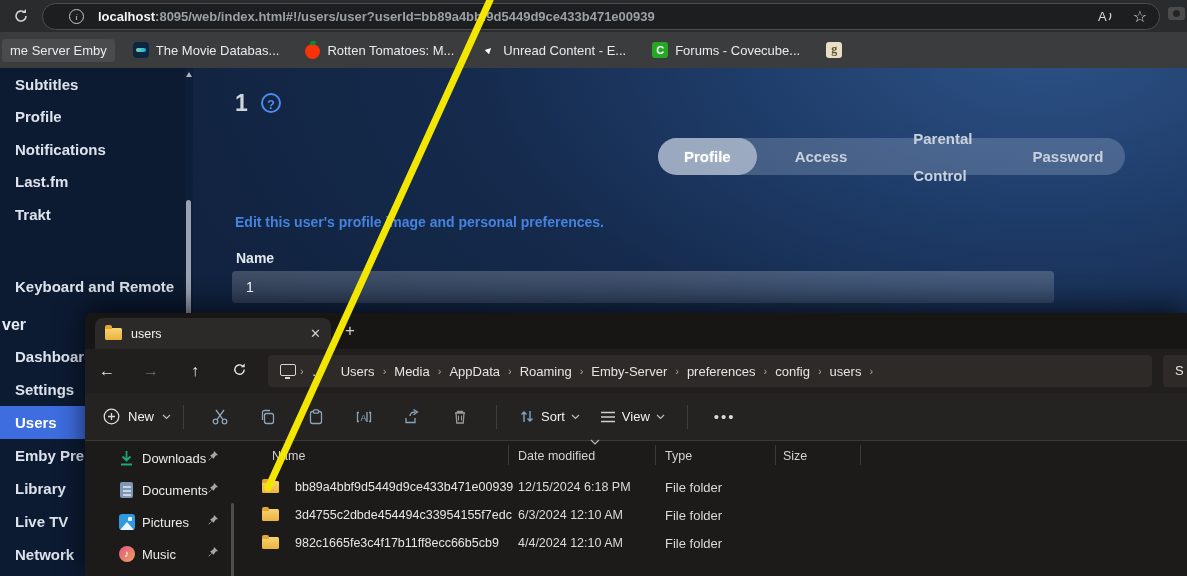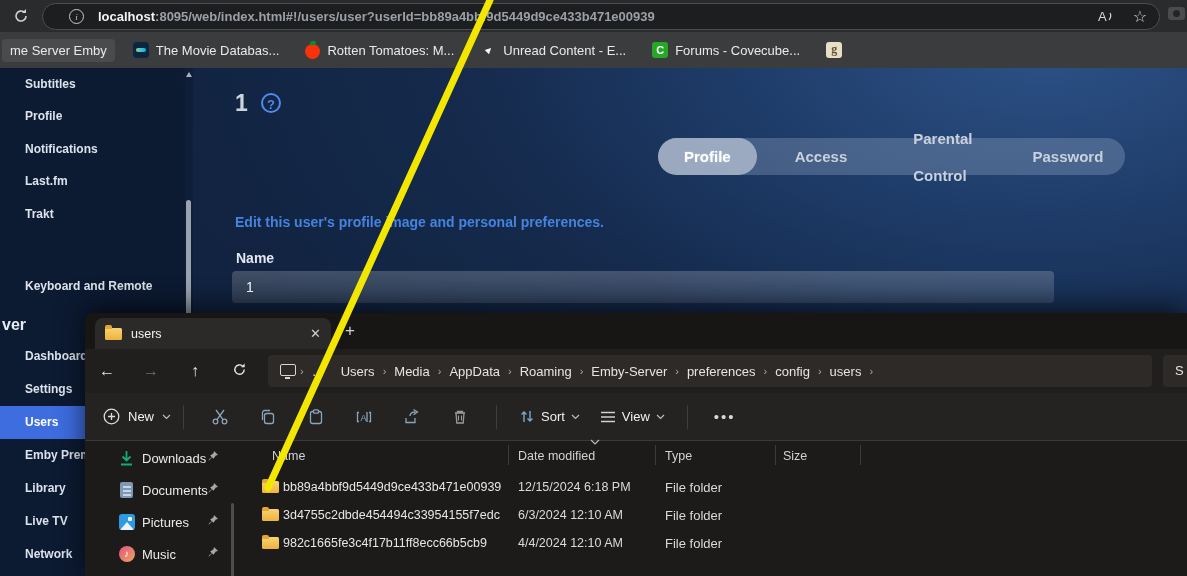--- a/index.html
+++ b/index.html
@@ -34,21 +34,21 @@
   .ic-mcm::after { content:""; position:absolute; left:4px; top:5px; width:8px; height:5px; border-bottom:2px solid #fff; border-radius:0 0 6px 6px; }
   .ic-github { background:#f5f5f5; border-radius:50%; }
   .ic-github::after { content:""; position:absolute; left:4px; top:4px; width:8px; height:8px; background:#3b3c3d; border-radius:50% 50% 45% 45%; }
   .ic-cove { background:#26a826; border-radius:3px; color:#fff; font-weight:bold; font-size:11px; text-align:center; line-height:16px; }
   .ic-good { background:#e9dfc6; border-radius:3px; color:#5f5233; font-weight:bold; font-size:12px; text-align:center; line-height:15px; font-family:"Liberation Serif",serif; }
 
   
   #emby { position:absolute; left:0; top:68px; width:1187px; height:508px;
     background:radial-gradient(ellipse 900px 500px at 88% -5%, #2d5287 0%, #1d3a66 38%, #152a4c 65%, #112340 100%); }
   #emby-sidebar { position:absolute; left:0; top:0; width:185px; height:508px; background:rgba(8,17,36,0.5); }
-  .side-item { position:absolute; left:0; width:185px; height:33px; line-height:33px; padding-left:25px; font-size:12px; color:#dde3ec; font-weight:bold; white-space:nowrap; overflow:hidden;}
+  .side-item { position:absolute; left:0; width:185px; height:33px; line-height:33px; padding-left:15px; font-size:15px; color:#dde3ec; font-weight:bold; white-space:nowrap; overflow:hidden;}
   .side-item.hdr { padding-left:2px; font-size:16px; color:#e6eaf1; }
   .side-item.sel { background:#3e6de0; color:#fff; }
   .side-chev { position:absolute; left:150px; top:13px; }
   #emby-scrollbar { position:absolute; left:185px; top:0; width:8px; height:508px; background:rgba(16,30,56,0.9); }
   #emby-scroll-up { position:absolute; left:1px; top:4px; width:0; height:0; border-left:3px solid transparent; border-right:3px solid transparent; border-bottom:5px solid #aab3bf; }
   #emby-scroll-thumb { position:absolute; left:1px; top:132px; width:5px; height:190px; border-radius:3px; background:#9aa3b0; }
 
   #emby-main { position:absolute; left:193px; top:0; width:994px; height:508px; }
   .page-title { position:absolute; left:42px; top:22px; font-size:23px; font-weight:bold; color:#cdd4de; }
   .help-circle { position:absolute; left:68px; top:25px; width:20px; height:20px; border:2px solid #4e8bea; border-radius:50%; color:#4e8bea; font-size:13px; font-weight:bold; text-align:center; line-height:20px; }
@@ -97,21 +97,21 @@
   .ic-pics::after { content:""; position:absolute; left:1px; top:8px; width:0; height:0; border-left:7px solid transparent; border-right:7px solid transparent; border-bottom:8px solid #eaf4fc; }
   .ic-pics::before { content:""; position:absolute; right:3px; top:3px; width:4px; height:4px; background:#eaf4fc; border-radius:1px; }
   .ic-music { width:16px; height:16px; border-radius:50%; background:linear-gradient(135deg,#e0557f,#efa35f); color:#fff; font-size:10px; text-align:center; line-height:16px; }
   .ex-side-scroll { position:absolute; left:146px; top:190px; width:3px; height:75px; background:#4d4d4d; border-radius:2px; }
 
   .ex-list { position:absolute; left:150px; top:128px; width:952px; height:135px; }
   .lh { position:absolute; top:3px; height:24px; line-height:24px; font-size:12.5px; color:#d2d2d2; }
   .lh-sep { position:absolute; top:4px; width:1px; height:20px; background:#3c3b3a; }
   .sort-chev { position:absolute; left:355px; top:-2px; }
   .ex-row { position:absolute; left:0; width:952px; height:28px; display:flex; align-items:center; }
-  .cell-name { position:absolute; left:27px; display:flex; align-items:center; gap:4px; font-size:12.5px; color:#e6e6e6; }
+  .cell-name { position:absolute; left:27px; display:flex; align-items:center; gap:16px; font-size:12.5px; color:#e6e6e6; }
   .cell-date { position:absolute; left:283px; font-size:12.5px; color:#dadada; }
   .cell-type { position:absolute; left:430px; font-size:13px; color:#dadada; }
   .cell-size { position:absolute; left:548px; font-size:12.5px; color:#dadada; }
 
   #annotation { position:absolute; left:0; top:0; z-index:60; pointer-events:none; }
   svg.mini { display:block; }
 </style>
 </head>
 <body>
 

